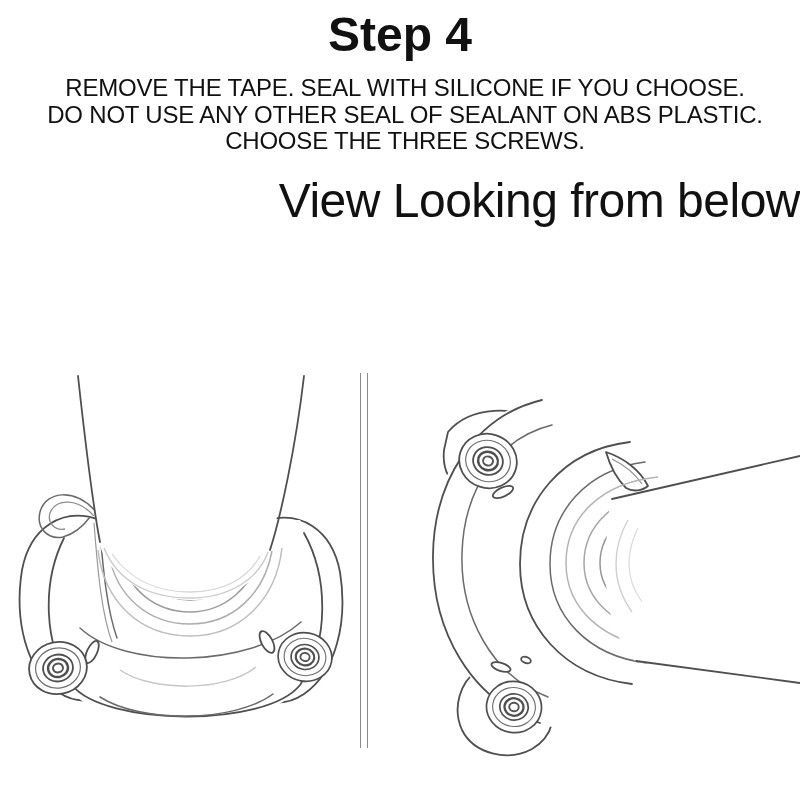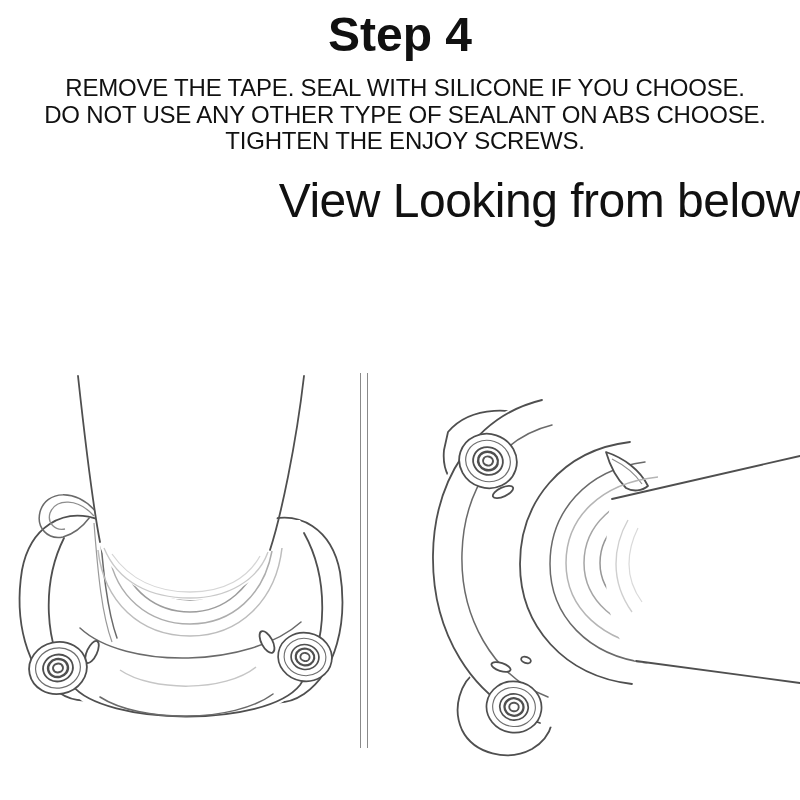--- a/index.html
+++ b/index.html
@@ -33,22 +33,22 @@
 </style>
 </head>
 <body>
 
 <div class="canvas">
 
   <h1 class="title">Step 4</h1>
 
   <div class="instructions">
     <div>REMOVE THE TAPE. SEAL WITH SILICONE IF YOU CHOOSE.</div>
-    <div>DO NOT USE ANY OTHER TYPE OF SEALANT ON ABS CHOOSE.</div>
-    <div>TIGHTEN THE ENJOY SCREWS.</div>
+    <div>DO NOT USE ANY OTHER SEAL OF SEALANT ON ABS PLASTIC.</div>
+    <div>CHOOSE THE THREE SCREWS.</div>
   </div>
 
   <h2 class="subtitle">View Looking from below</h2>
 
   <div class="figures">
 
     <svg class="fig-left" width="360" height="430" viewBox="0 0 360 430">
       <defs>
         <g id="screwA">
           <ellipse rx="29" ry="26" class="shape"></ellipse>

